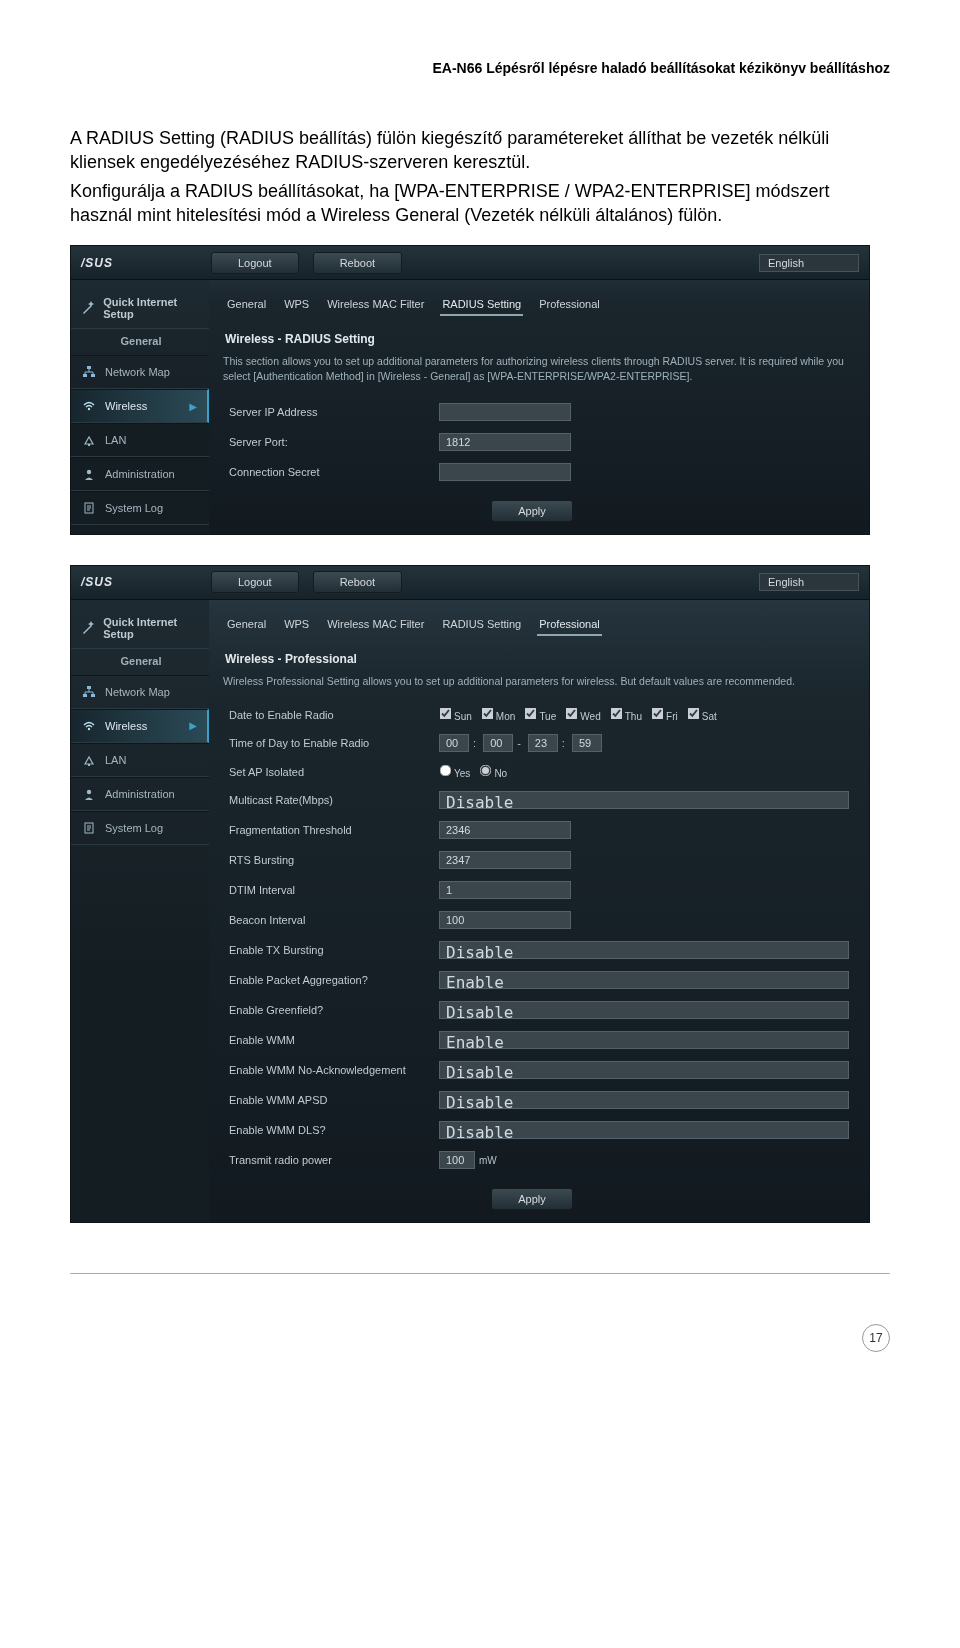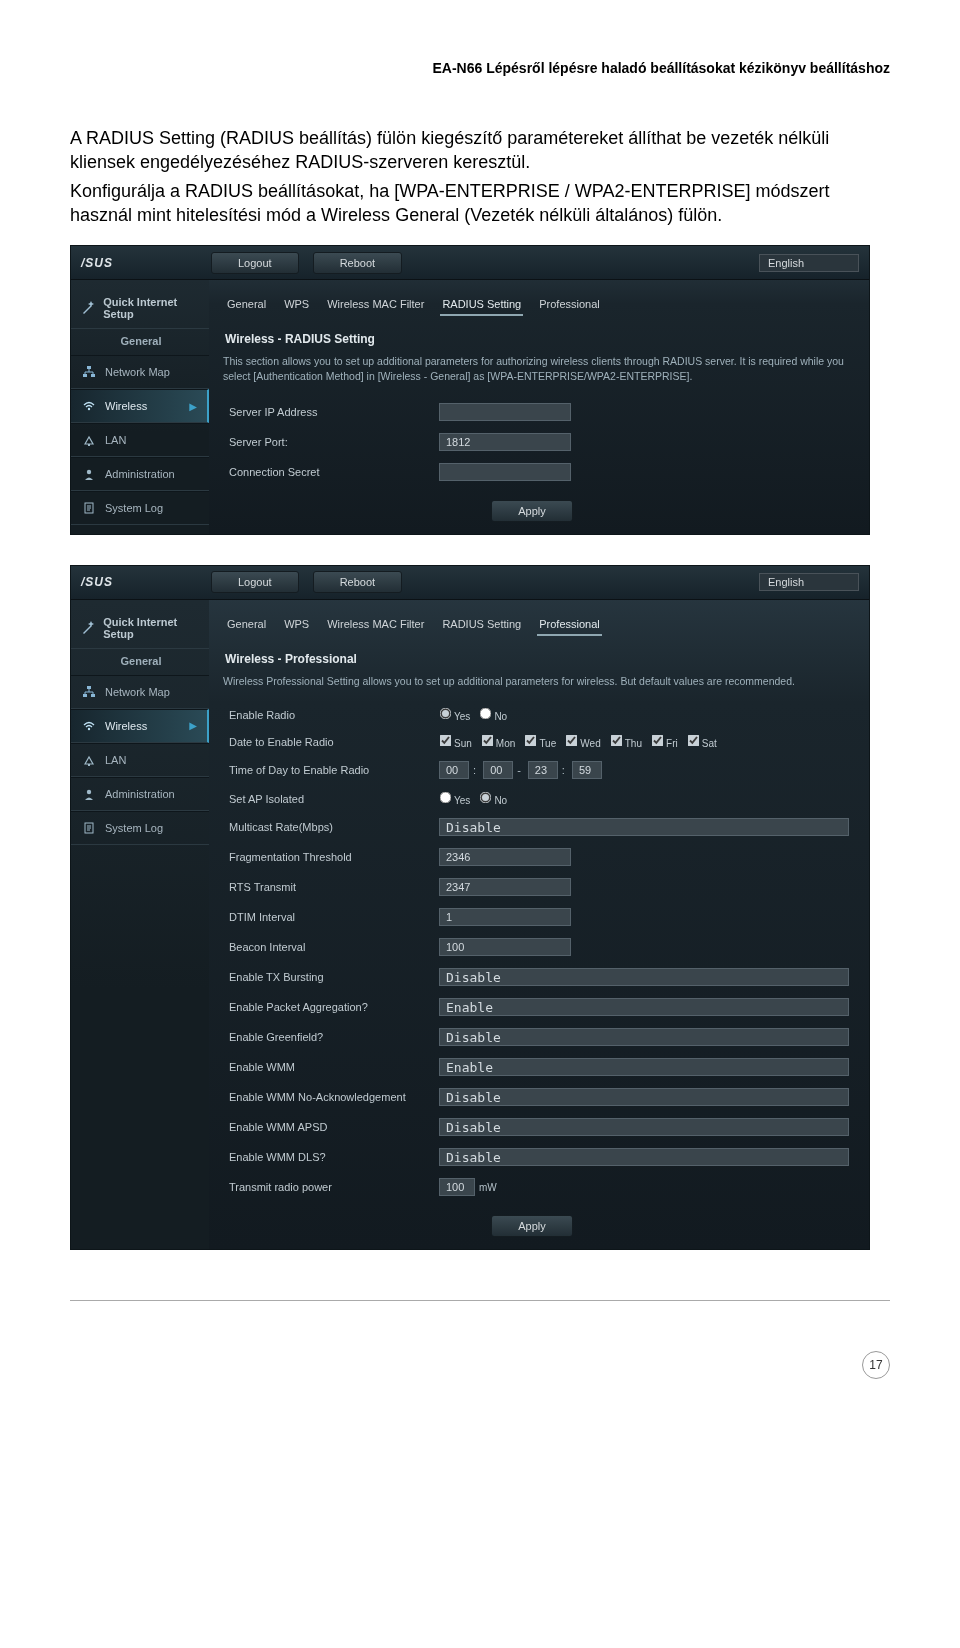--- a/index.html
+++ b/index.html
@@ -142,21 +142,21 @@
     font-size: 11px;
     padding: 2px 6px;
     width: 132px;
     height: 18px;
   }
   .txt.sm { width: 36px; }
   .sel {
     background: #3a454c;
     border: 1px solid #54616a;
     color: #d3dadf;
-    font-size: 13px;
+    font-size: 16px;
     padding: 1px 16px 1px 6px;
     height: 18px;
     font-family: monospace;
   }
   .apply-wrap { text-align: center; margin-top: 10px; }
   .radio, .chk {
     accent-color: #c8d1d7;
     transform: scale(0.9);
     margin-right: 2px;
   }
@@ -361,27 +361,20 @@
           <div class="tab">General</div>
           <div class="tab">WPS</div>
           <div class="tab">Wireless MAC Filter</div>
           <div class="tab">RADIUS Setting</div>
           <div class="tab active">Professional</div>
         </div>
         <div class="panel-title">Wireless - Professional</div>
         <div class="panel-desc">Wireless Professional Setting allows you to set up additional parameters for wireless. But default values are recommended.</div>
         <table class="form">
           <tbody>
-              <tr>
-            <td class="label">Enable Radio</td>
-            <td>
-              <input type="radio" class="radio" checked="" style=""><span class="day-lbl">Yes</span>
-              <input type="radio" class="radio" style=""><span class="day-lbl">No</span>
-            </td>
-          </tr>
           <tr>
             <td class="label">Date to Enable Radio</td>
             <td>
               <input type="checkbox" class="chk" checked="" style=""><span class="day-lbl">Sun</span>
               <input type="checkbox" class="chk" checked="" style=""><span class="day-lbl">Mon</span>
               <input type="checkbox" class="chk" checked="" style=""><span class="day-lbl">Tue</span>
               <input type="checkbox" class="chk" checked="" style=""><span class="day-lbl">Wed</span>
               <input type="checkbox" class="chk" checked="" style=""><span class="day-lbl">Thu</span>
               <input type="checkbox" class="chk" checked="" style=""><span class="day-lbl">Fri</span>
               <input type="checkbox" class="chk" checked="" style=""><span class="day-lbl">Sat</span>
@@ -407,21 +400,21 @@
             <td class="label">Multicast Rate(Mbps)</td>
             <td>
                   <div class="sel">Disable</div>
                 </td>
           </tr>
           <tr>
             <td class="label">Fragmentation Threshold</td>
             <td><input class="txt" value="2346" style=""></td>
           </tr>
           <tr>
-            <td class="label">RTS Transmit</td>
+            <td class="label">RTS Bursting</td>
             <td><input class="txt" value="2347" style=""></td>
           </tr>
           <tr>
             <td class="label">DTIM Interval</td>
             <td><input class="txt" value="1" style=""></td>
           </tr>
           <tr>
             <td class="label">Beacon Interval</td>
             <td><input class="txt" value="100" style=""></td>
           </tr>

